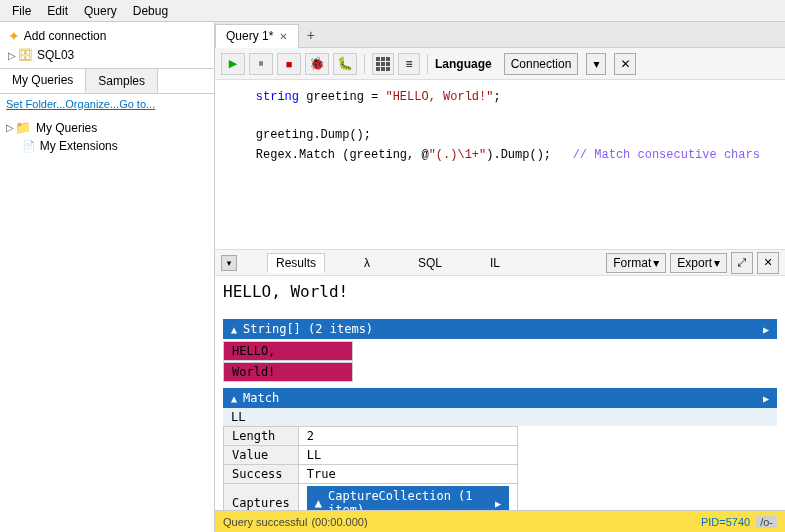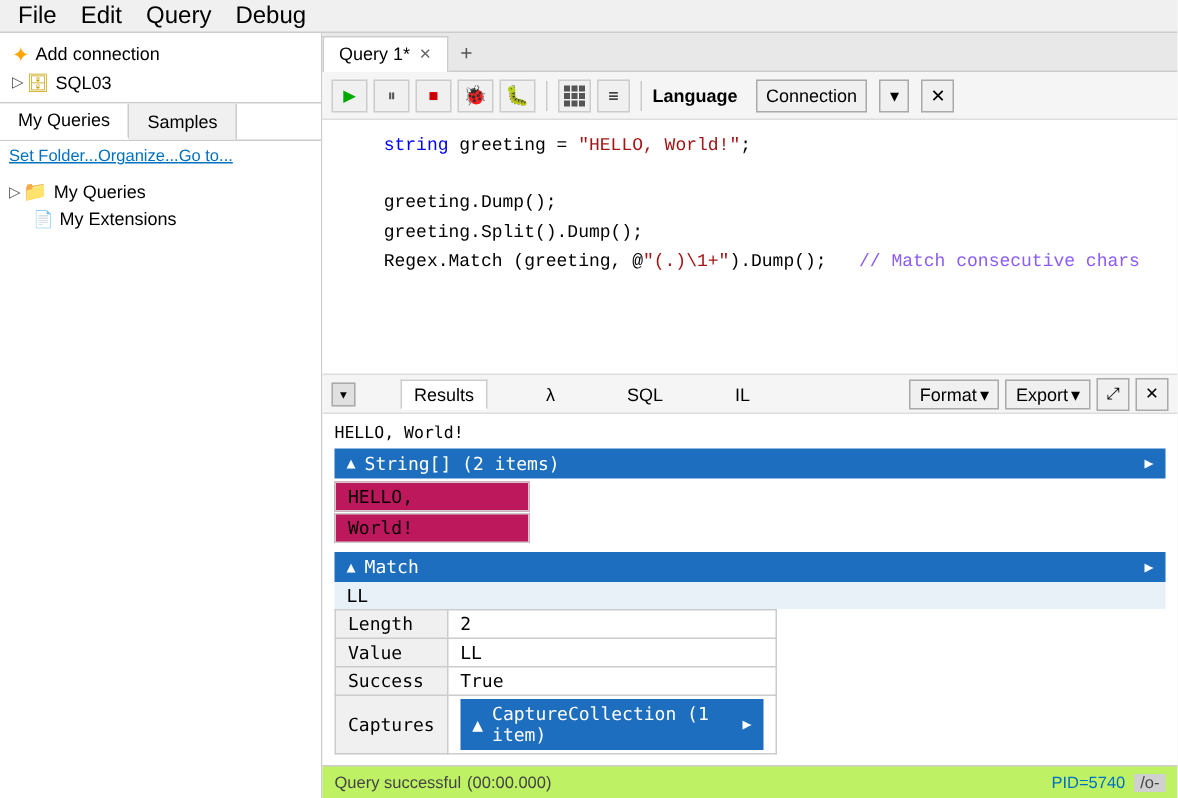--- a/index.html
+++ b/index.html
@@ -1,20 +1,20 @@
 <!DOCTYPE html>
 <html><head>
   <meta charset="utf-8">
   <style>
     * { box-sizing: border-box; margin: 0; padding: 0; }
     body { font-family: 'Segoe UI', Tahoma, sans-serif; font-size: 12px; background: #f0f0f0; width: 785px; height: 532px; overflow: hidden; }
 
     
     .menu-bar { display: flex; align-items: center; background: #f0f0f0; height: 22px; padding: 0 4px; border-bottom: 1px solid #ccc; }
-    .menu-item { padding: 2px 8px; cursor: pointer; font-size: 16px; }
+    .menu-item { padding: 2px 8px; cursor: pointer; font-size: 12px; }
 
     
     .main-layout { display: flex; height: calc(532px - 22px); }
 
     
     .left-panel { width: 215px; min-width: 215px; background: #fff; border-right: 1px solid #ccc; display: flex; flex-direction: column; }
     .left-top { flex: 0 0 auto; border-bottom: 1px solid #ccc; padding: 4px 0; }
     .tree-item { display: flex; align-items: center; padding: 2px 8px; cursor: pointer; font-size: 12px; }
     .tree-item .icon { margin-right: 4px; }
     .star-icon { color: #ffa500; font-size: 14px; }
@@ -73,21 +73,21 @@
     .results-tab { padding: 2px 8px; font-size: 12px; cursor: pointer; border: 1px solid transparent; margin-left: 26px; }
     .results-tab.active { background: #fff; border-color: #ccc; border-bottom-color: #fff; }
     .collapse-btn { width: 16px; height: 16px; border: 1px solid #aaa; background: #e0e0e0; cursor: pointer; font-size: 9px; display: flex; align-items: center; justify-content: center; }
     .results-spacer { flex: 1; }
     .format-btn { padding: 2px 6px; border: 1px solid #aaa; background: #f0f0f0; cursor: pointer; font-size: 12px; display: flex; align-items: center; gap: 2px; }
     .export-btn { padding: 2px 6px; border: 1px solid #aaa; background: #f0f0f0; cursor: pointer; font-size: 12px; display: flex; align-items: center; gap: 2px; }
     .results-icon-btn { width: 22px; height: 22px; border: 1px solid #aaa; background: #f0f0f0; cursor: pointer; display: flex; align-items: center; justify-content: center; font-size: 11px; }
 
     
     .results-content { flex: 1; overflow-y: auto; padding: 4px 8px; background: #fff; }
-    .result-text { font-family: 'Consolas', monospace; font-size: 11px; margin-bottom: 2px; padding: 2px 0; }
+    .result-text { font-family: 'Consolas', monospace; font-size: 16px; margin-bottom: 16px; padding: 2px 0; }
 
     
     .expand-row { display: flex; align-items: center; background: #1e6ebf; color: #fff; cursor: pointer; padding: 3px 8px; margin: 2px 0; font-size: 12px; font-family: 'Consolas', monospace; }
     .expand-row .arrow { margin-right: 6px; font-size: 10px; }
     .expand-row .spacer { flex: 1; }
     .expand-row .right-arrow { font-size: 10px; }
 
     .string-item { font-family: 'Consolas', monospace; font-size: 12px; padding: 2px 8px; border: 1px solid #ccc; margin: 1px 0; width: 130px; background: #be185d; }
 
     
@@ -102,21 +102,21 @@
     .match-table { width: 295px; border-collapse: collapse; font-size: 12px; font-family: 'Consolas', monospace; }
     .match-table td { border: 1px solid #ccc; padding: 2px 8px; background: #fff; }
     .match-table td:first-child { width: 70px; background: #f0f0f0; font-weight: normal; color: #000; }
 
     .capture-row { display: flex; align-items: center; background: #1e6ebf; color: #fff; cursor: pointer; padding: 3px 8px; font-size: 12px; font-family: 'Consolas', monospace; }
     .capture-row .arrow { margin-right: 6px; }
     .capture-row .spacer { flex: 1; }
     .capture-row .right-arrow { font-size: 10px; }
 
     
-    .status-bar { display: flex; align-items: center; background: #bef264; border-top: 1px solid #ccc; padding: 2px 8px; height: 22px; font-size: 11px; color: #444; text-align: right; }
+    .status-bar { display: flex; align-items: center; background: #fde047; border-top: 1px solid #ccc; padding: 2px 8px; height: 22px; font-size: 11px; color: #444; text-align: right; }
     .status-spacer { flex: 1; }
     .status-pid { color: #0070c0; margin-right: 6px; }
     .status-io { background: #d0d0d0; padding: 0 4px; }
 
     
     .grid-icon { display: grid; grid-template-columns: repeat(3,4px); grid-template-rows: repeat(3,4px); gap: 1px; }
     .grid-cell { background: #555; width: 4px; height: 4px; }
   </style>
 </head>
 <body>
@@ -201,21 +201,20 @@
       <span class="lang-label">Language</span>
       <button class="conn-btn">Connection</button>
       <button class="conn-btn">▾</button>
       <button class="close-btn">✕</button>
     </div>
 
     <div class="code-editor">
       <div class="code-line">    <span class="kw">string</span> greeting = <span class="str">"HELLO, World!"</span>;</div>
       <div class="code-line">&nbsp;</div>
       <div class="code-line">    greeting.Dump();</div>
-      <div class="code-line">    greeting.Split().Dump();</div>
       <div class="code-line">    Regex.Match (greeting, @<span class="str">"(.)\1+"</span>).Dump();   <span class="comment">// Match consecutive chars</span></div>
     </div>
 
     <div class="results-panel">
       <div class="results-toolbar">
         <button class="collapse-btn">▾</button>
         <span class="results-tab active">Results</span>
         <span class="results-tab">λ</span>
         <span class="results-tab">SQL</span>
         <span class="results-tab">IL</span>

